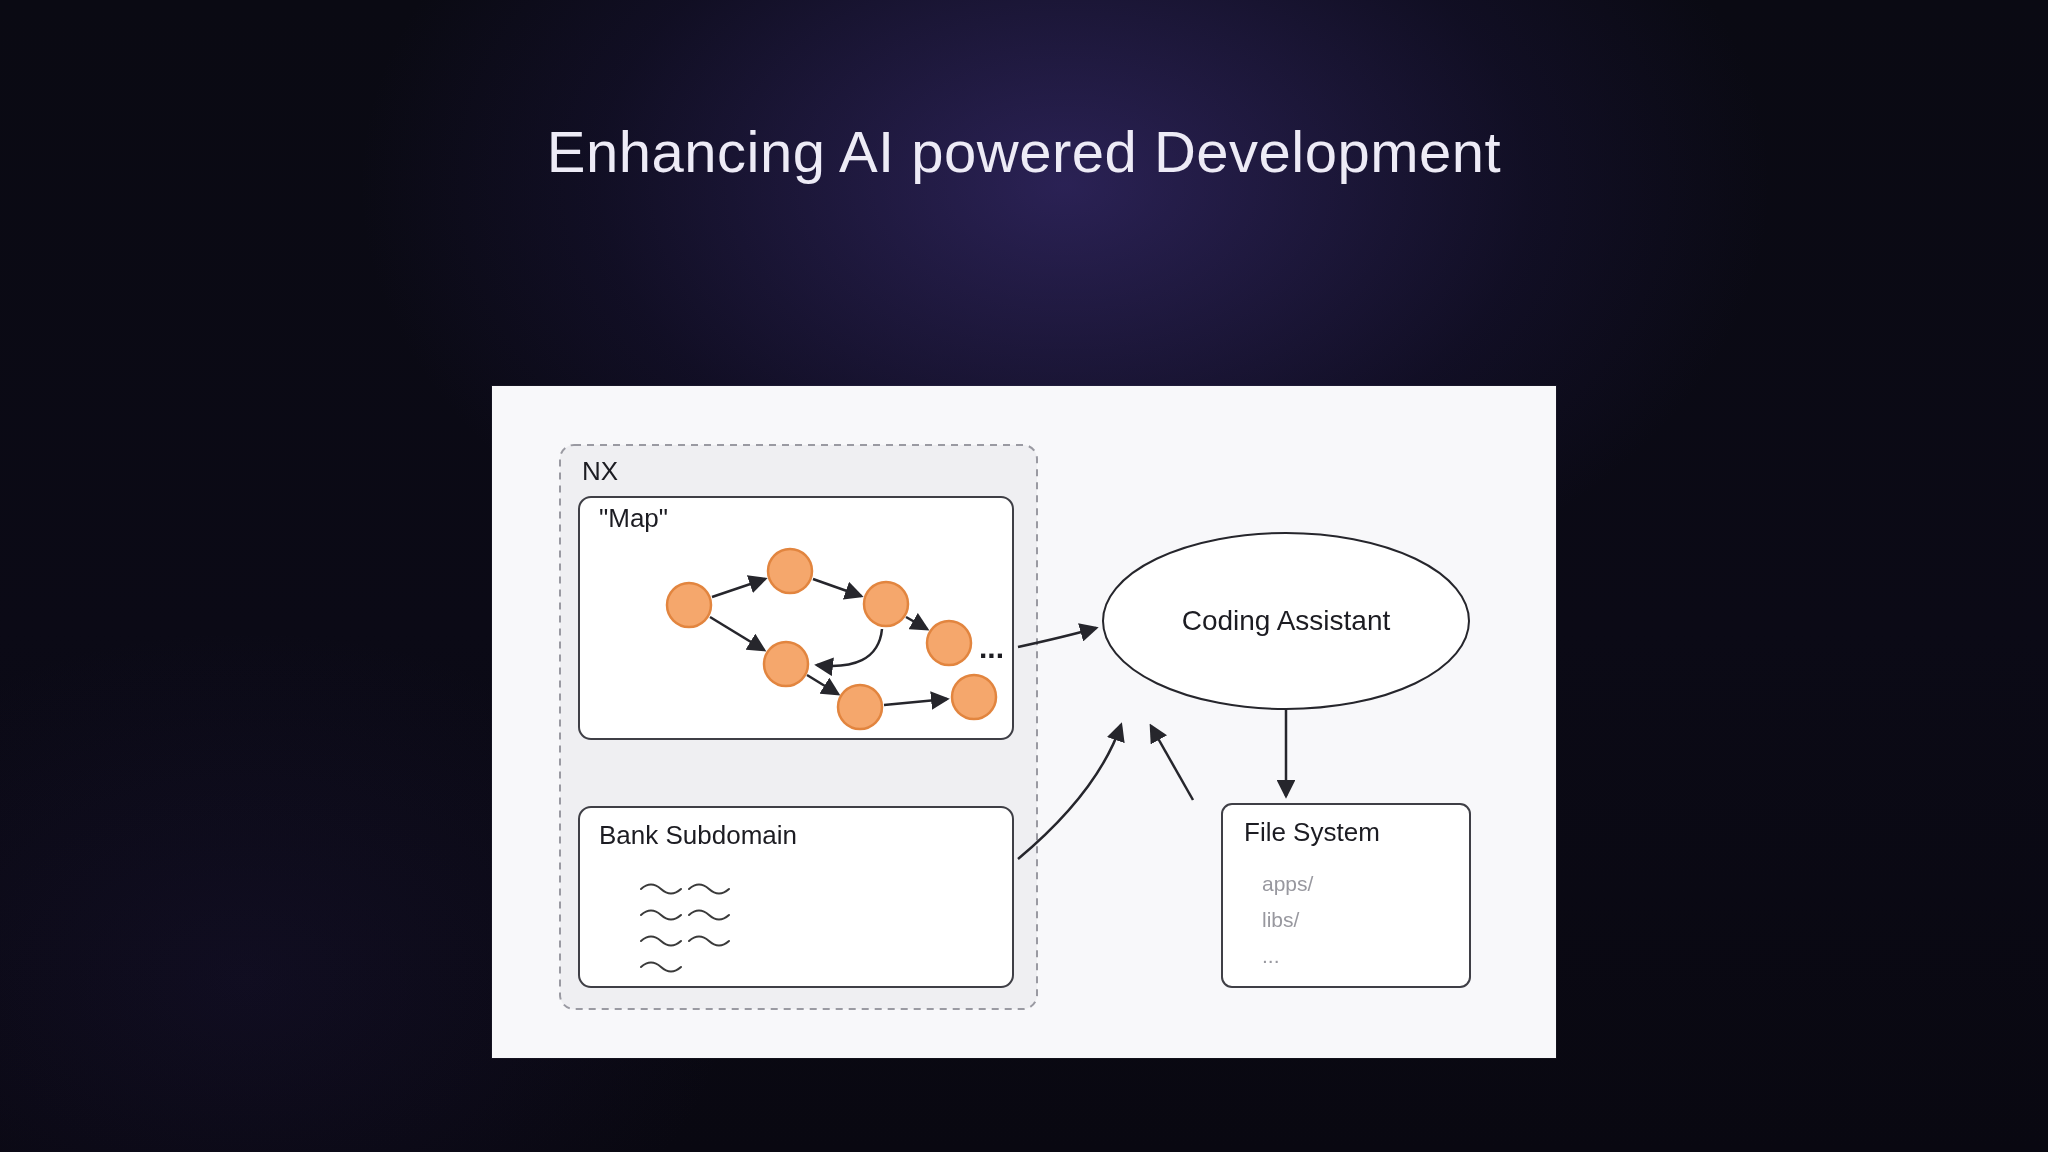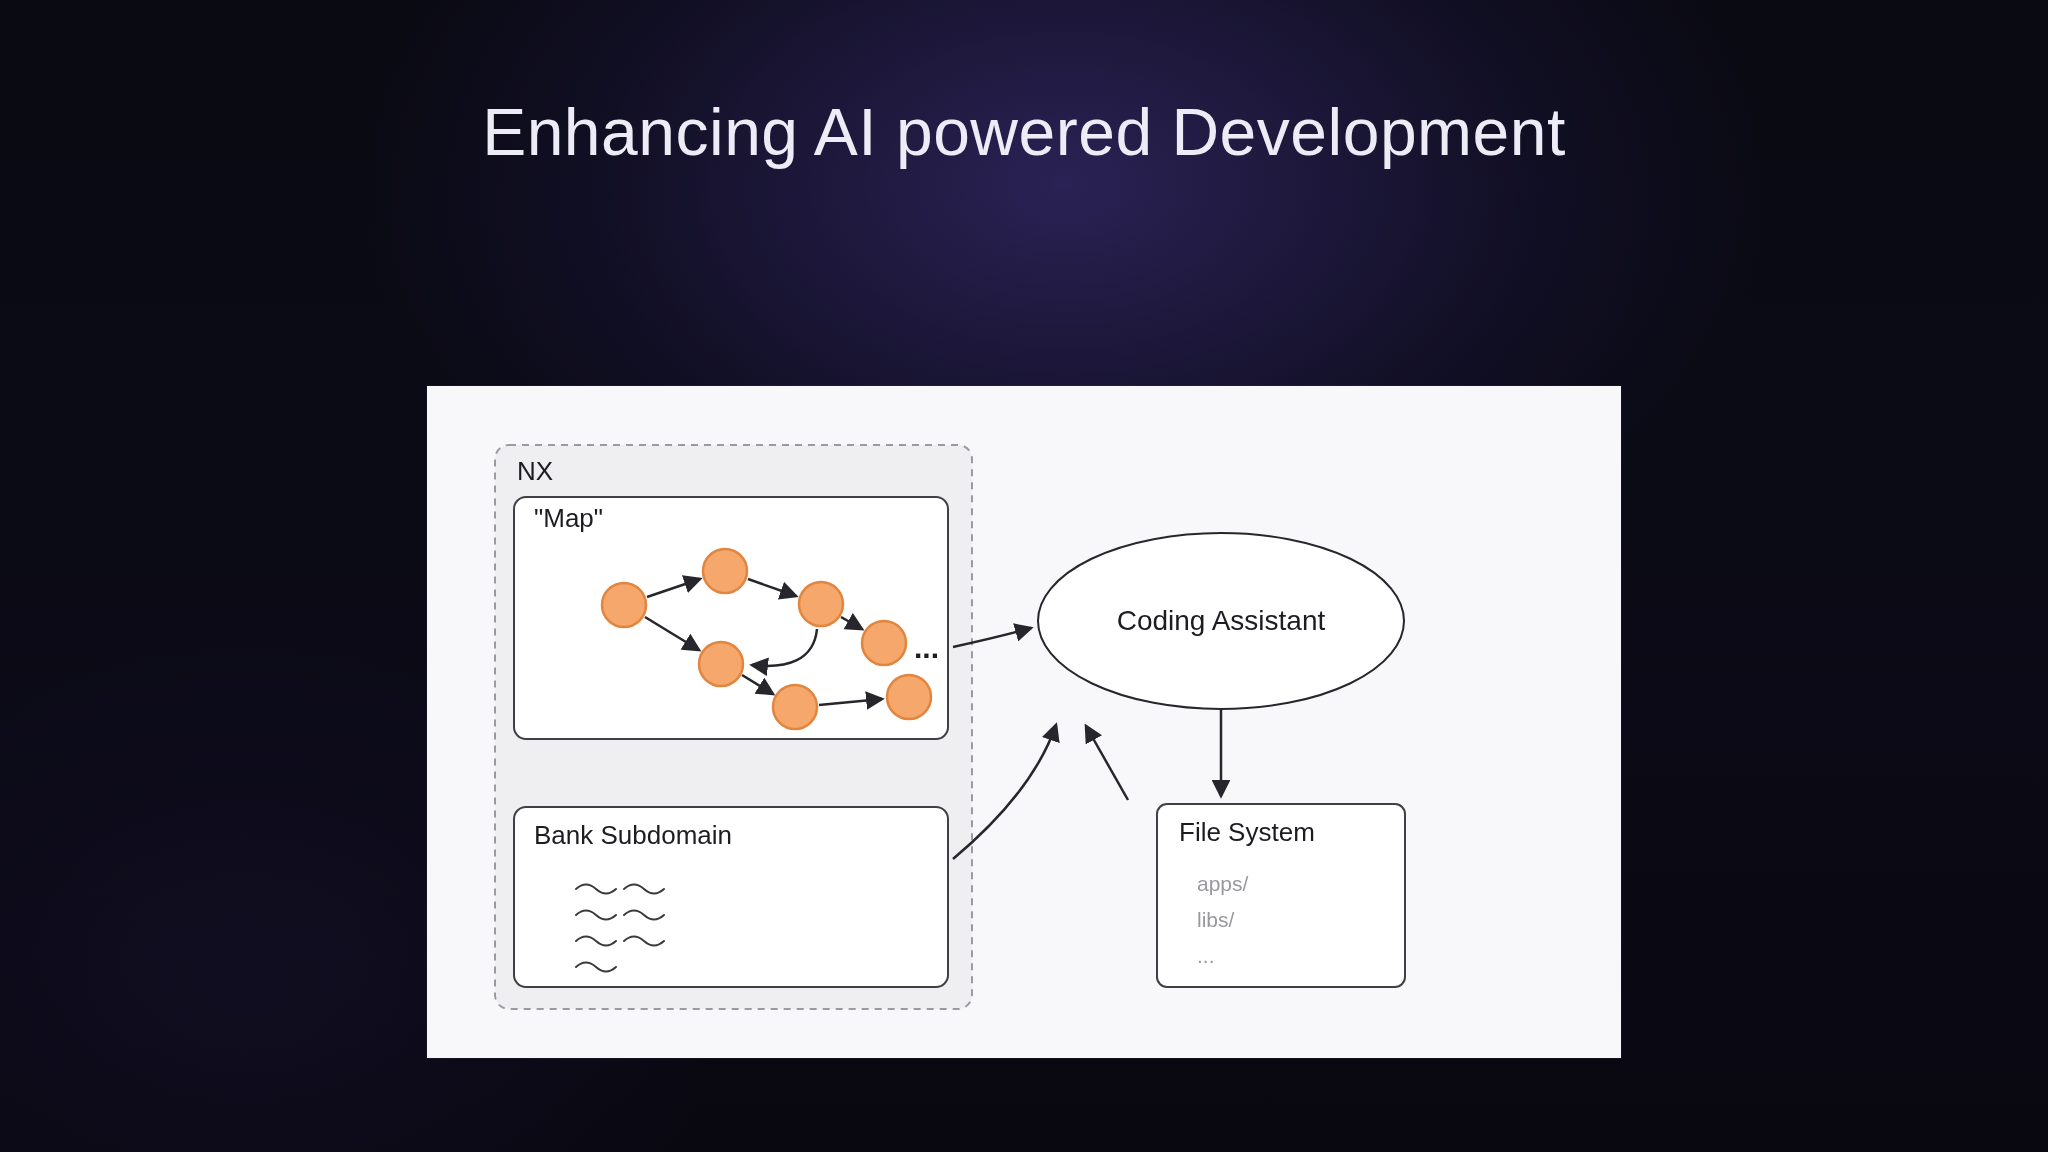--- a/index.html
+++ b/index.html
@@ -25,32 +25,32 @@
     text-align: center;
     color: #ffffff;
   }
   .title-wrap h1 {
     font-size: 88px;
     font-weight: 800;
     letter-spacing: 1px;
     color: #ffffff;
   }
   .title-wrap h2 {
-    margin-top: 6px;
-    font-size: 66px;
+    margin-top: 30px;
+    font-size: 58px;
     font-weight: 300;
     letter-spacing: 0.5px;
     color: #edebf6;
   }
   .diagram-panel {
     position: absolute;
     top: 386px;
     left: 50%;
     transform: translateX(-50%);
-    width: 1194px;
+    width: 1064px;
     height: 672px;
     background: #f8f8fa;
     box-shadow: 0 0 0 1px rgba(255,255,255,0.04);
   }
   .diagram-panel svg { display: block; }
   svg text {
     font-family: "Liberation Sans", sans-serif;
     fill: #1c1c22;
   }
   text.box-label { font-size: 26px; }

